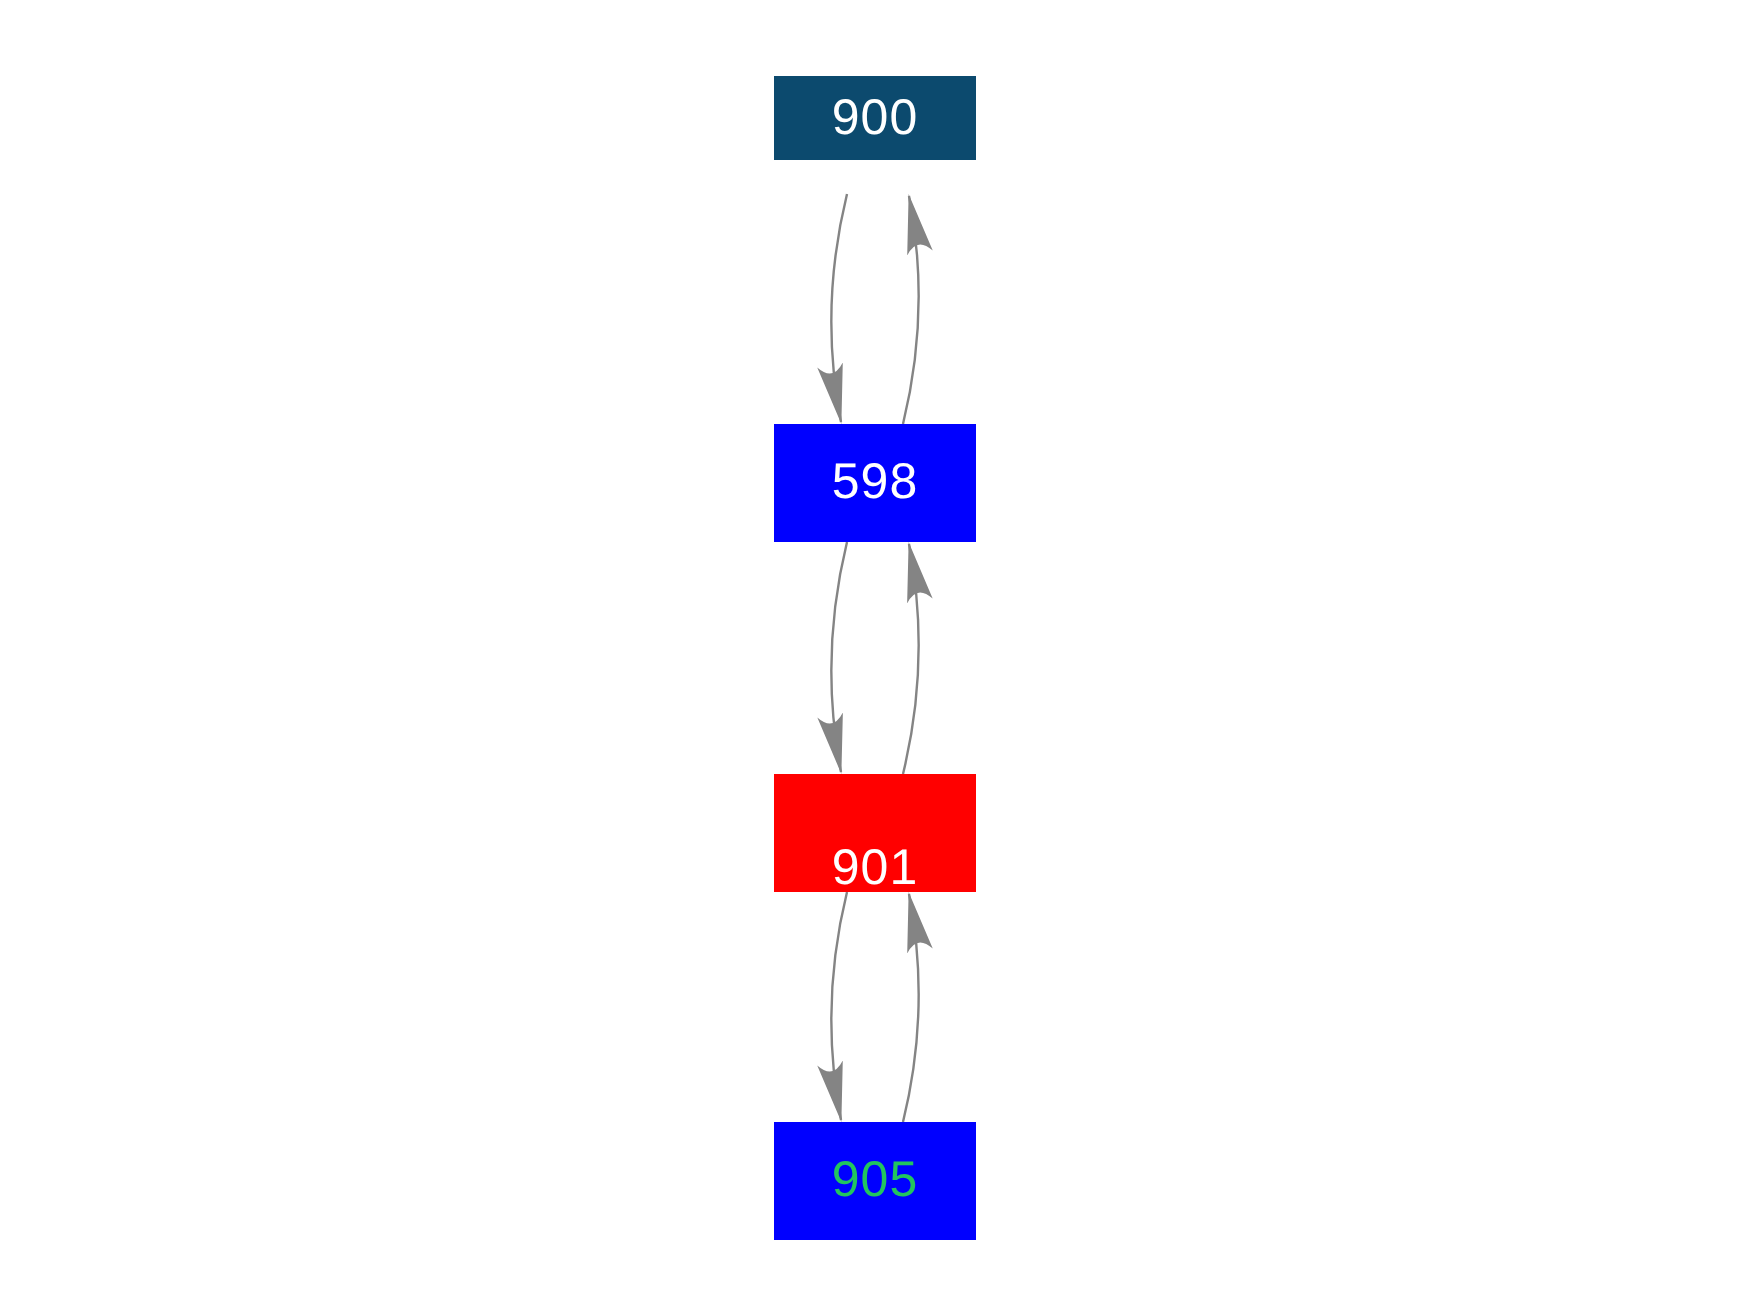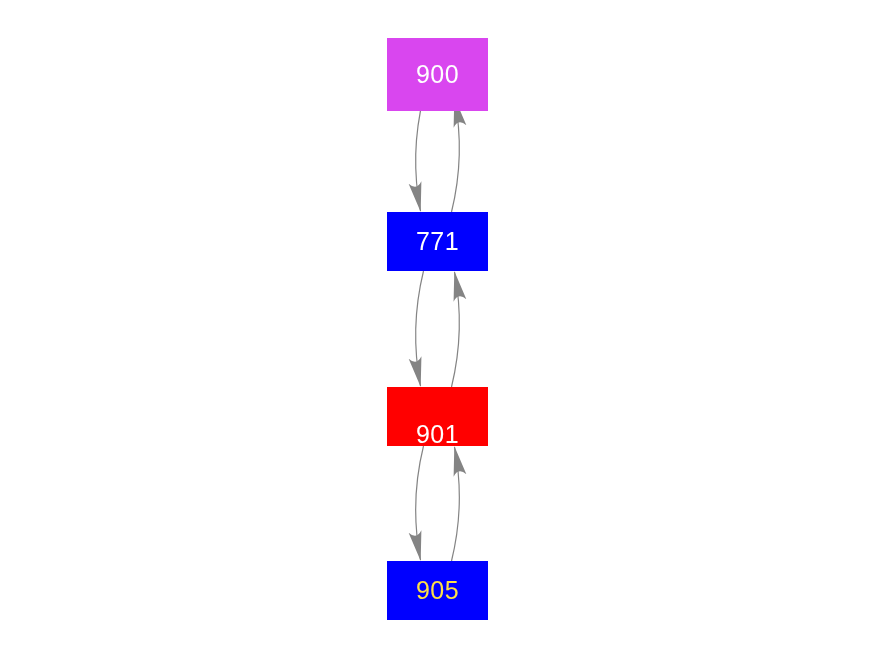--- a/index.html
+++ b/index.html
@@ -46,26 +46,26 @@
     <g id="edge-group">
         <path d="M 423.5 97 Q 409.5 154 420.5 211" fill="none" stroke="#848484" stroke-width="1.2" marker-end="url(#arrowhead)"></path>
         <path d="M 451.5 212 Q 465.5 155 454.5 98" fill="none" stroke="#848484" stroke-width="1.2" marker-end="url(#arrowhead)"></path>
         <path d="M 423.5 271 Q 409.5 328.5 420.5 386" fill="none" stroke="#848484" stroke-width="1.2" marker-end="url(#arrowhead)"></path>
         <path d="M 451.5 387 Q 465.5 329.5 454.5 272" fill="none" stroke="#848484" stroke-width="1.2" marker-end="url(#arrowhead)"></path>
         <path d="M 423.5 446 Q 409.5 503 420.5 560" fill="none" stroke="#848484" stroke-width="1.2" marker-end="url(#arrowhead)"></path>
         <path d="M 451.5 561 Q 465.5 504 454.5 447" fill="none" stroke="#848484" stroke-width="1.2" marker-end="url(#arrowhead)"></path>
       </g>
   </svg>
 
-  <div class="node" id="node-0" style="left: 387px; top: 38px; width: 101px; height: 73px; background: #d946ef;">
+  <div class="node" id="node-0" style="left: 387px; top: 38px; width: 101px; height: 42px; background: #0c4a6e;">
     <span class="label" style="color: rgb(255, 255, 255);">900</span>
   </div>
   <div class="node" id="node-1" style="left: 387px; top: 212px; width: 101px; height: 59px; background: rgb(0, 0, 255);">
-    <span class="label" style="color: rgb(255, 255, 255);">771</span>
+    <span class="label" style="color: rgb(255, 255, 255);">598</span>
   </div>
   <div class="node" id="node-2" style="left: 387px; top: 387px; width: 101px; height: 59px; background: rgb(255, 0, 0);">
     <span class="label" style="color: rgb(255, 255, 255); margin-top: 36px;">901</span>
   </div>
   <div class="node" id="node-3" style="left: 387px; top: 561px; width: 101px; height: 59px; background: rgb(0, 0, 255);">
-    <span class="label" style="color: #fde047;">905</span>
+    <span class="label" style="color: #22c55e;">905</span>
   </div>
 
 </div>
 
 </body></html>

